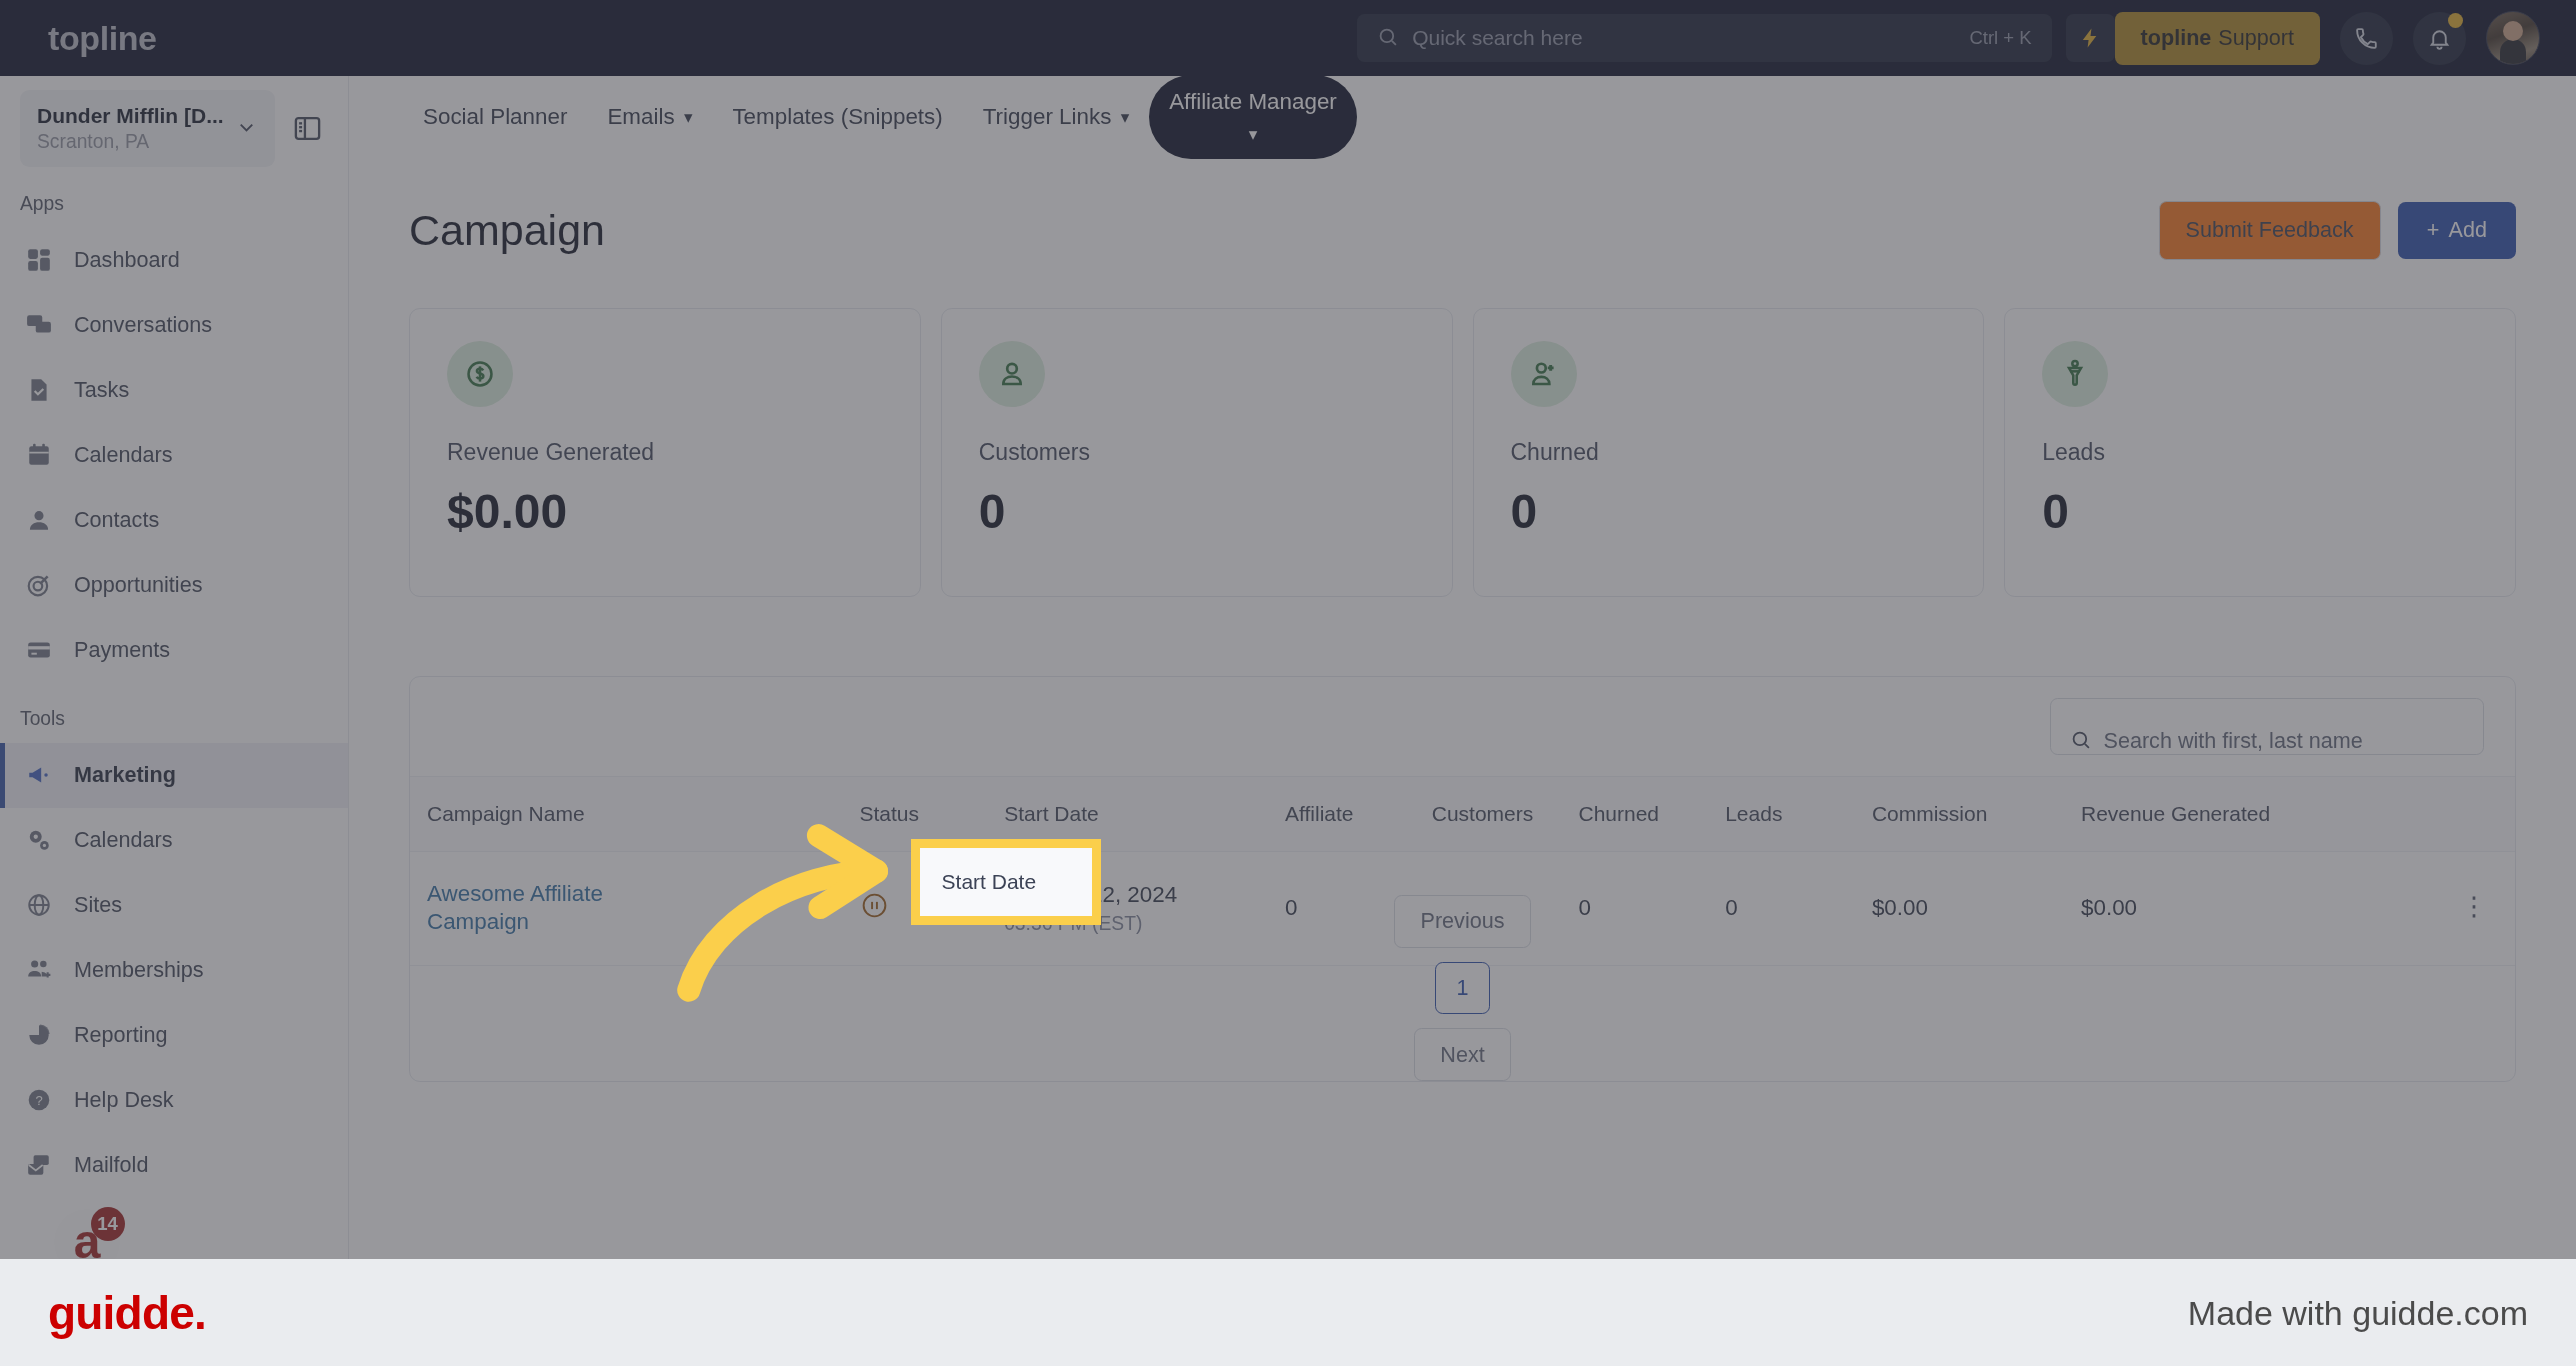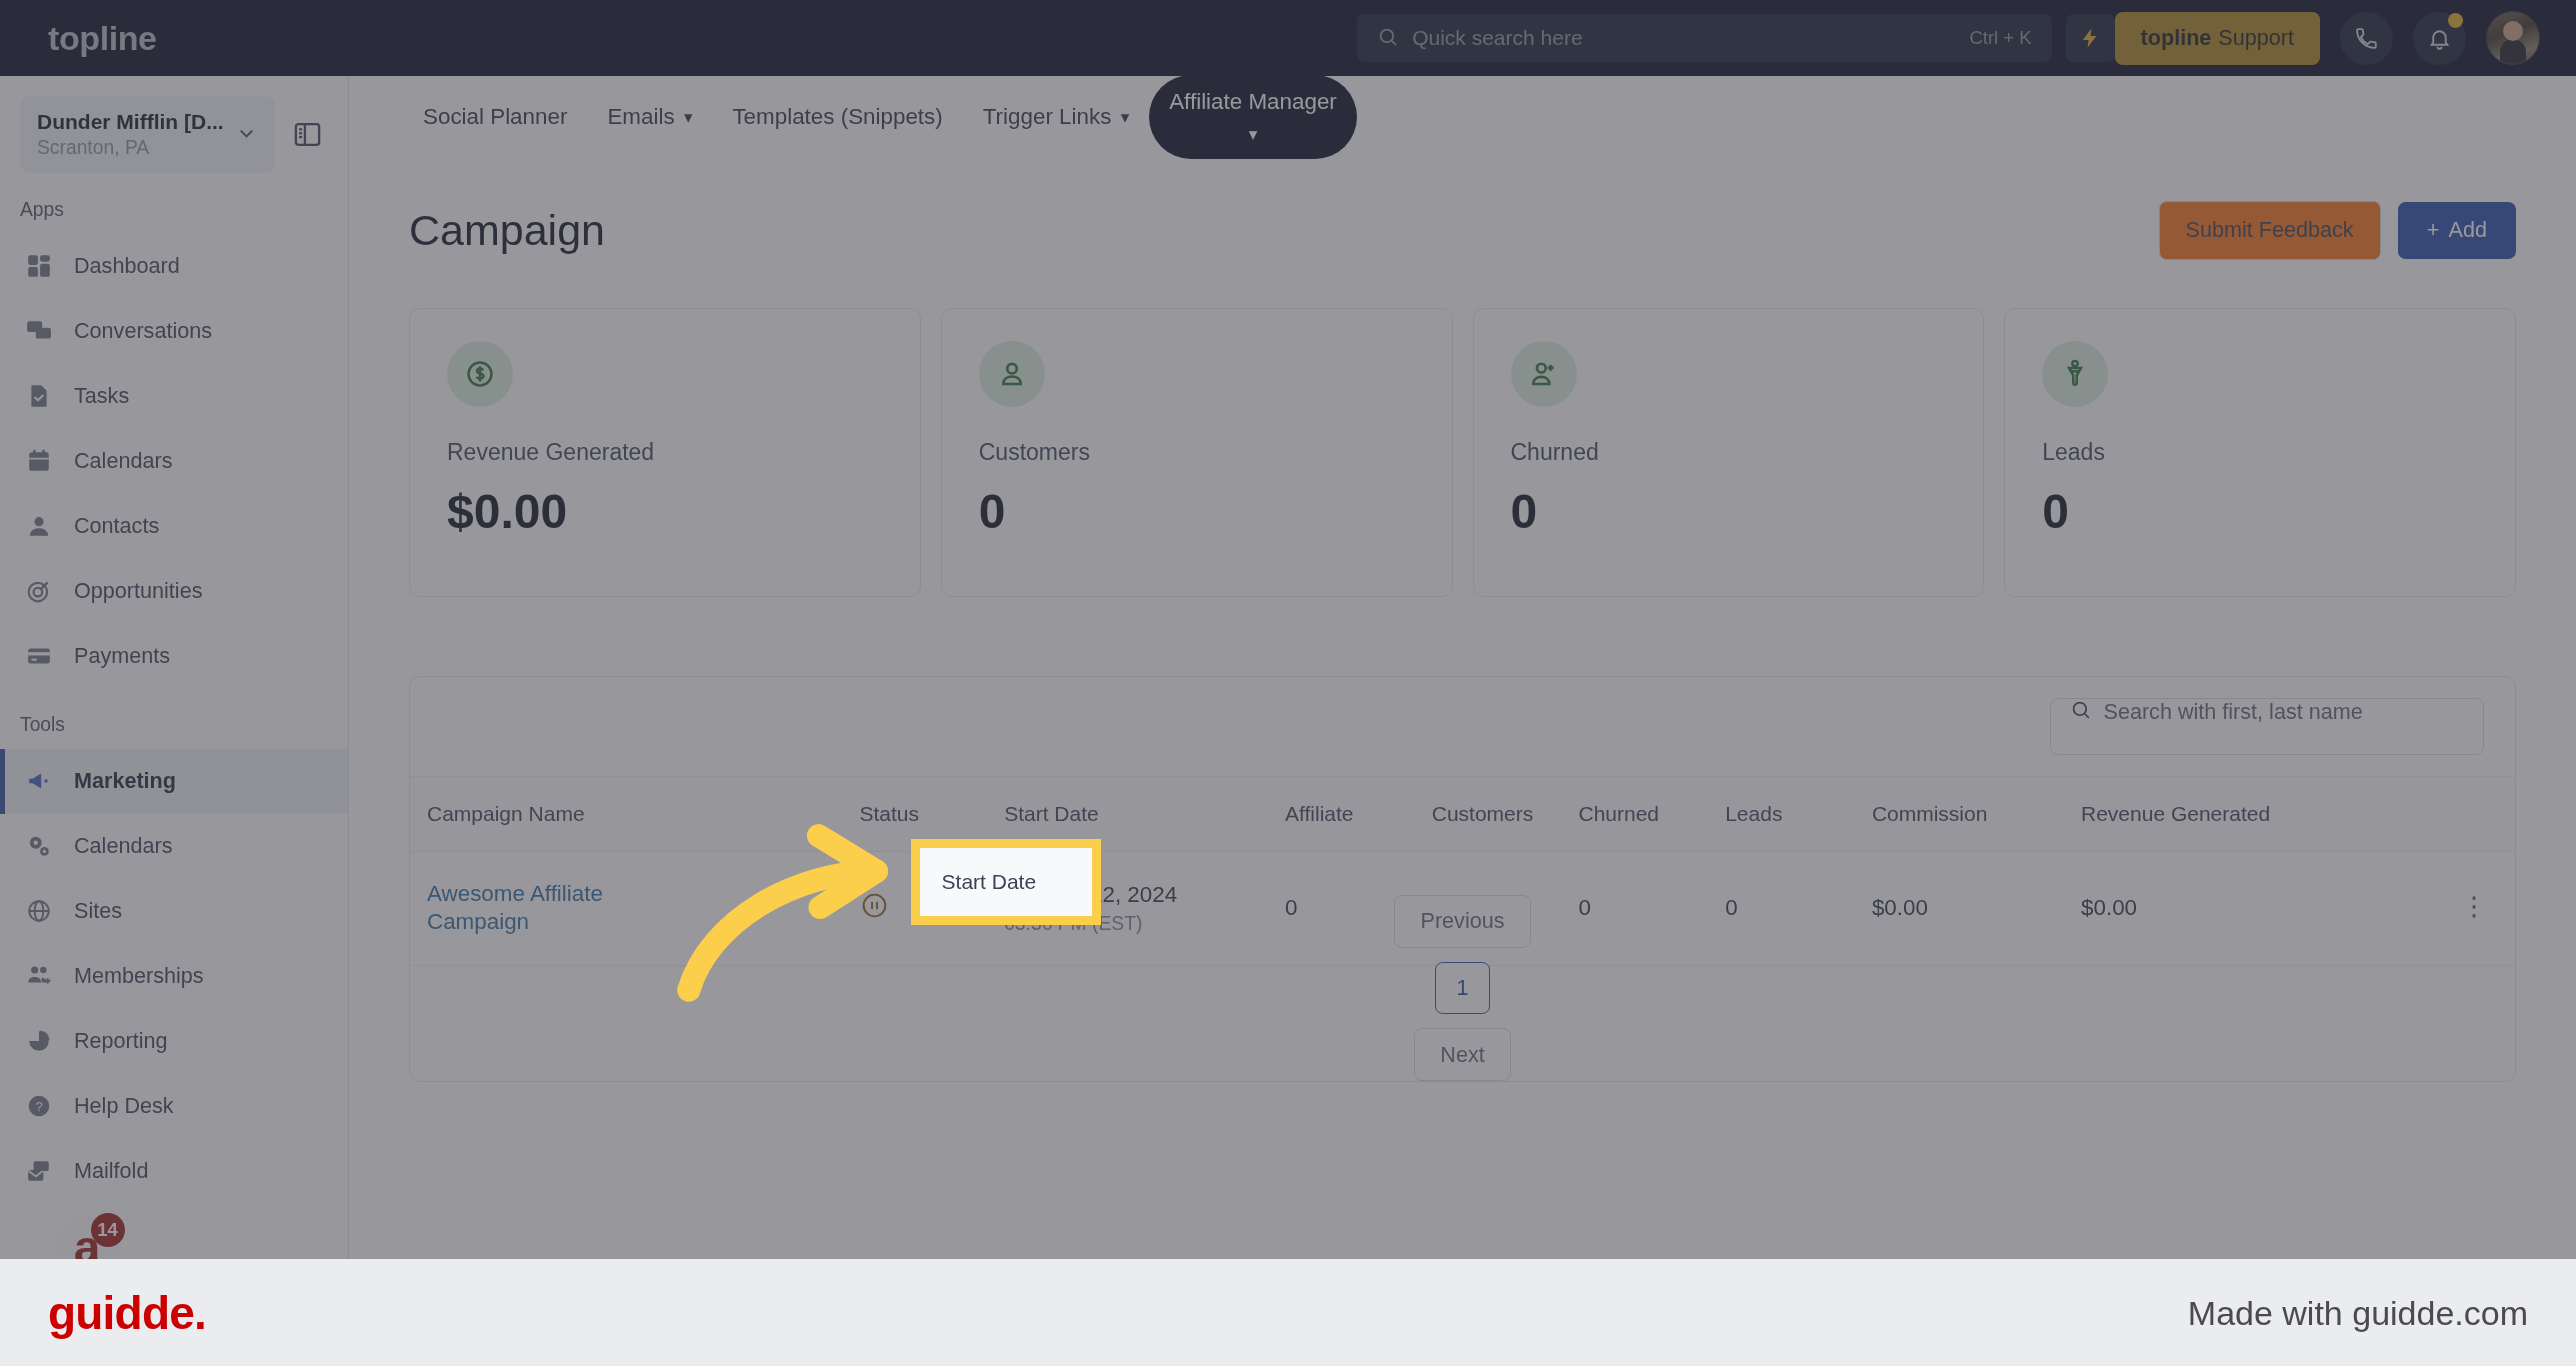--- a/index.html
+++ b/index.html
@@ -85,21 +85,21 @@
     width: 20px; height: 20px; border-radius: 50%;
     background: #caa184; z-index: 2;
   }
 
   
   #sidebar {
     position: absolute; top: 76px; left: 0;
     width: 349px; height: 1183px;
     background: #ffffff;
     border-right: 0.8px solid #e6e8ec;
-    padding-top: 20px;
+    padding-top: 14px;
     z-index: 2;
   }
   .loc-row { display: flex; align-items: center; padding: 0 20px; gap: 10.8px; }
   .loc-box {
     flex: 1; background: #f2f3f6; border-radius: 9.3px;
     padding: 14px 17px;
     display: flex; align-items: center; justify-content: space-between;
   }
   .loc-name { font-size: 21px; font-weight: 700; color: #111827; }
   .loc-sub { font-size: 19.3px; color: #8b8f9c; margin-top: 3.1px; }
@@ -197,21 +197,21 @@
     background: #fff; border: 0.8px solid #e4e7ed; border-radius: 10.8px;
     overflow: hidden;
   }
   .panel-top {
     height: 99px; display: flex; align-items: center; justify-content: flex-end;
     padding: 0 31px;
   }
   .tbl-search {
     width: 434px; height: 57px;
     border: 0.8px solid #d6dae2; border-radius: 7.7px;
-    display: flex; align-items: flex-start; gap: 12.4px; padding: 0 18.5px;
+    display: flex; align-items: flex-end; gap: 12.4px; padding: 0 18.5px;
   }
   .tbl-search .ph { color: #5b6275; font-size: 21.6px; }
 
   table { width: 100%; border-collapse: collapse; }
   thead th {
     text-align: left; font-size: 21px; font-weight: 400; color: #3c4356;
     padding: 25px 0; background: #fafbfc;
     border-top: 0.8px solid #edeff3; border-bottom: 0.8px solid #edeff3;
   }
   tbody td {

